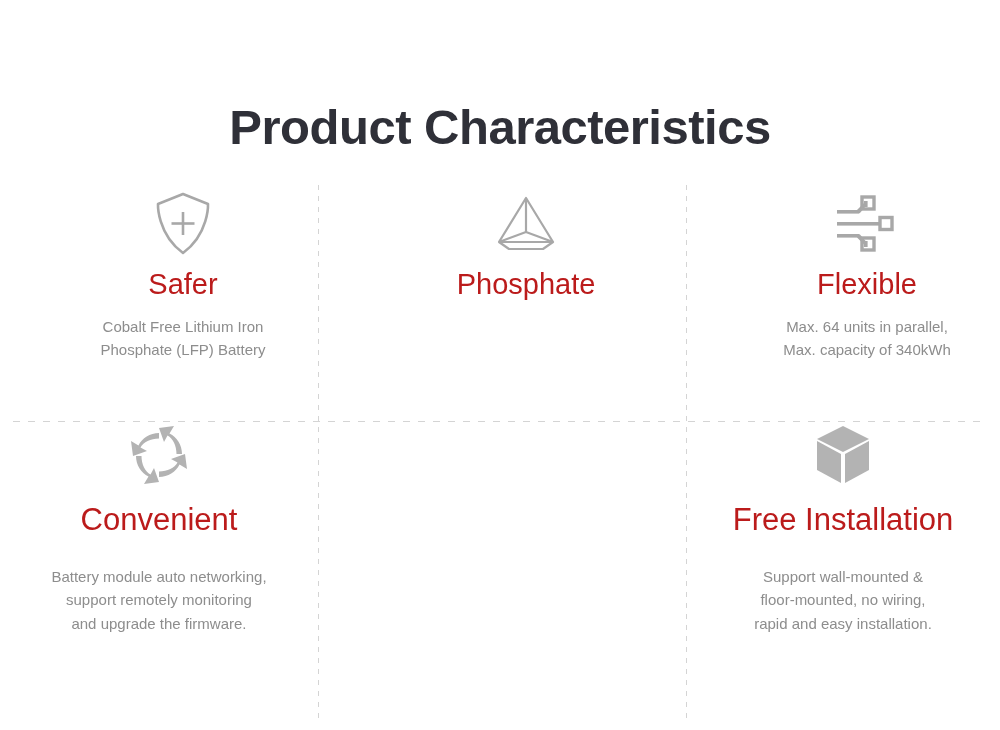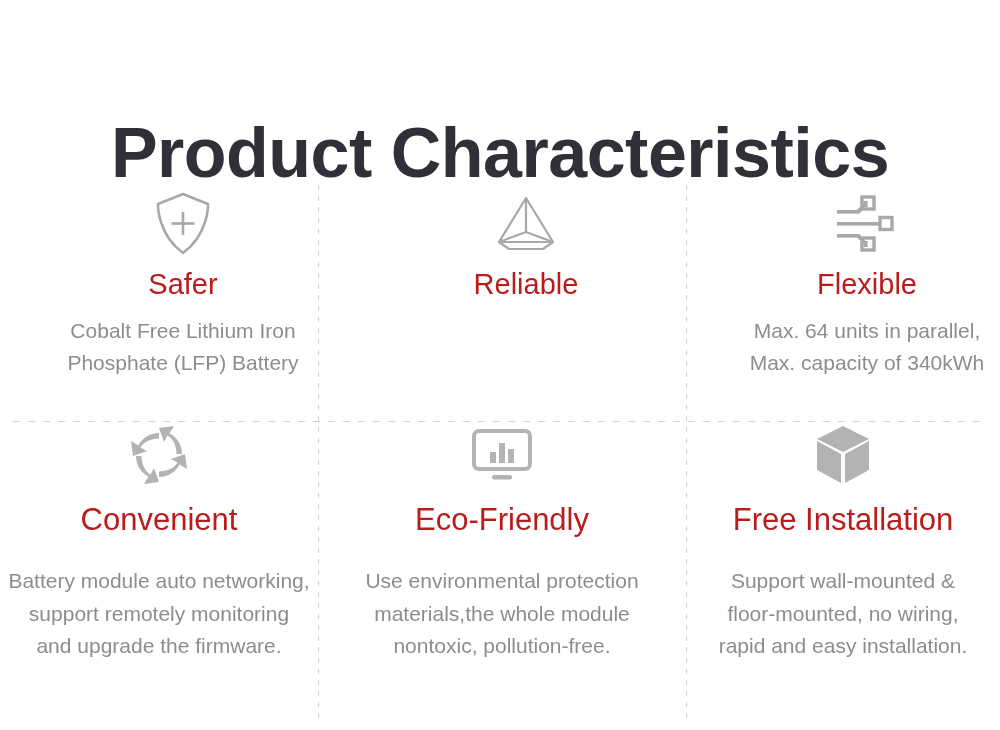--- a/index.html
+++ b/index.html
@@ -21,21 +21,21 @@
     background: #ffffff;
   }
 
   
   .page-title {
     position: absolute;
     top: 68px;
     left: 0;
     width: 1000px;
     text-align: center;
-    font-size: 70px;
+    font-size: 49px;
     font-weight: bold;
     color: #2f3038;
     letter-spacing: -0.5px;
     line-height: 1.1;
   }
 
   
   .grid {
     position: absolute;
     top: 185px;
@@ -74,21 +74,21 @@
     margin-top: 6px;
     font-weight: normal;
     white-space: nowrap;
   }
   .row-1 .feature-title {
     font-size: 31px;
     margin-top: 2px;
   }
 
   .feature-desc {
-    font-size: 21px;
+    font-size: 15px;
     color: #8d8d8d;
     line-height: 1.55;
     margin-top: 14px;
     padding: 0 12px;
     white-space: pre-line;
   }
   .row-1 .feature-desc {
     margin-top: 28px;
     padding: 0 6px;
   }
@@ -146,21 +146,21 @@
         <svg width="62" height="60" viewBox="0 0 62 60" fill="none">
           <path d="M31 4 L58 48 L4 48 Z" stroke="#a8a8a8" stroke-width="2.2" stroke-linejoin="round" fill="none"></path>
           <path d="M31 4 L31 38" stroke="#a8a8a8" stroke-width="2.2"></path>
           <path d="M31 38 L4 48" stroke="#a8a8a8" stroke-width="2.2"></path>
           <path d="M31 38 L58 48" stroke="#a8a8a8" stroke-width="2.2"></path>
           <path d="M31 4 L14 52 L48 52 Z" stroke="#a8a8a8" stroke-width="2.2" stroke-linejoin="round" fill="none" opacity="0"></path>
           <path d="M4 48 L14 55 L48 55 L58 48" stroke="#a8a8a8" stroke-width="2.2" stroke-linejoin="round" fill="none"></path>
           <path d="M31 38 L14 55" stroke="#a8a8a8" stroke-width="2.2" opacity="0"></path>
         </svg>
       </div>
-      <div class="feature-title">Reliable</div>
+      <div class="feature-title">Phosphate</div>
     </div>
 
     <div class="cell col-2 row-0">
       <div class="icon-wrap">
         <svg width="64" height="58" viewBox="0 0 64 58" fill="#a8a8a8">
 
           <rect x="2" y="15" width="22" height="3.6"></rect>
           <rect x="2" y="27" width="34" height="3.6"></rect>
           <rect x="2" y="39" width="22" height="3.6"></rect>
 
@@ -195,35 +195,20 @@
             <path d="M10 33 C10 42 15 50 22.5 53.5 L18 61 L33 59 L28 45 L24.5 51.5 C19 48.5 15.5 41.5 15.5 33 Z"></path>
           </g>
         </svg>
       </div>
       <div class="feature-title">Convenient</div>
       <div class="feature-desc">Battery module auto networking,
 support remotely monitoring
 and upgrade the firmware.</div>
     </div>
 
-    <div class="cell col-1 row-1">
-      <div class="icon-wrap">
-        <svg width="64" height="56" viewBox="0 0 64 56" fill="none">
-          <rect x="4" y="4" width="56" height="38" rx="5" ry="5" stroke="#b3b3b3" stroke-width="4"></rect>
-          <rect x="20" y="25" width="6" height="11" fill="#b3b3b3"></rect>
-          <rect x="29" y="16" width="6" height="20" fill="#b3b3b3"></rect>
-          <rect x="38" y="22" width="6" height="14" fill="#b3b3b3"></rect>
-          <rect x="22" y="48" width="20" height="4.5" rx="2.2" ry="2.2" fill="#b3b3b3"></rect>
-        </svg>
-      </div>
-      <div class="feature-title">Eco-Friendly</div>
-      <div class="feature-desc">Use environmental protection
-materials,the whole module
-nontoxic, pollution-free.</div>
-    </div>
 
     <div class="cell col-2 row-1">
       <div class="icon-wrap">
         <svg width="58" height="62" viewBox="0 0 58 62" fill="none">
 
           <polygon points="29,2 55,15 29,28 3,15" fill="#b3b3b3"></polygon>
 
           <polygon points="3,17 27,30 27,59 3,46" fill="#b3b3b3"></polygon>
 
           <polygon points="55,17 31,30 31,59 55,46" fill="#b3b3b3"></polygon>

